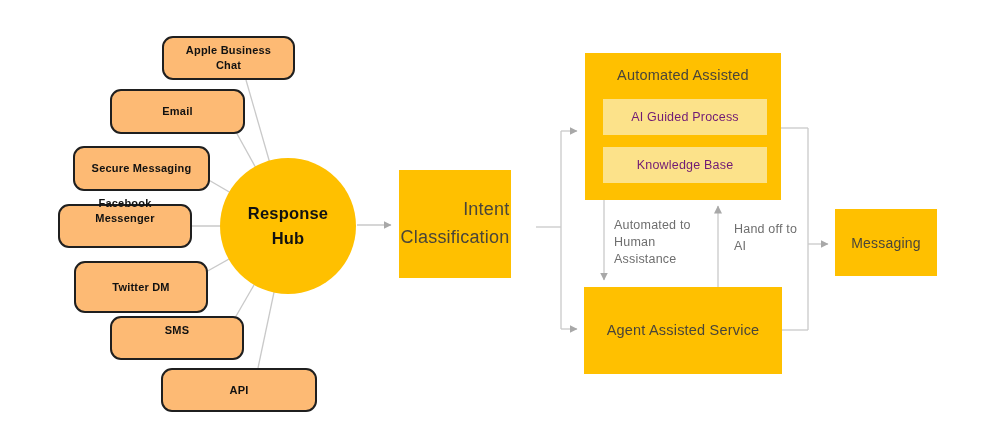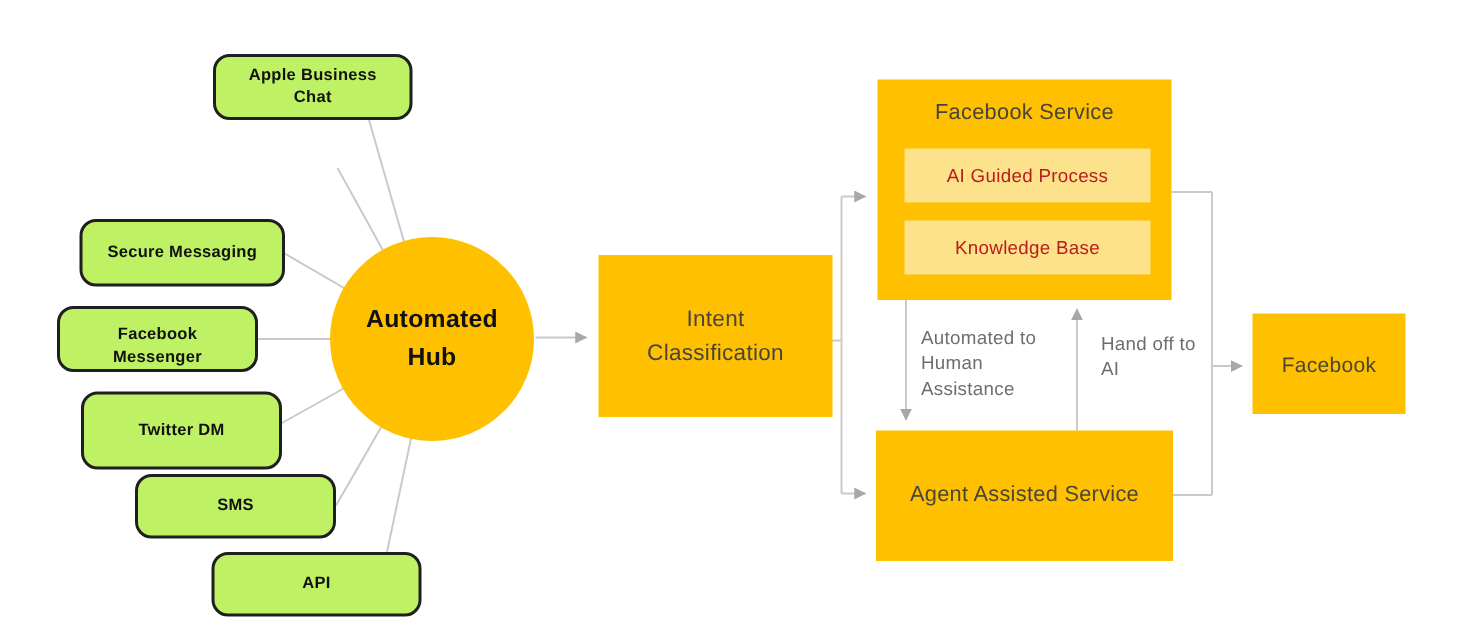--- a/index.html
+++ b/index.html
@@ -6,59 +6,60 @@
   .canvas{
     position:relative;width:985px;height:425px;background:#ffffff;overflow:hidden;
     font-family:"Liberation Sans", sans-serif;
   }
   svg.connectors{position:absolute;left:0;top:0;z-index:0;}
   .node{
     position:absolute;display:flex;align-items:center;justify-content:center;
     text-align:center;box-sizing:border-box;z-index:1;letter-spacing:0.2px;
   }
   .channel{
-    background:#bef264;border:2px solid #1f1f1f;border-radius:11px;
+    background:#fdba74;border:2px solid #1f1f1f;border-radius:11px;
     font-size:11px;font-weight:bold;color:#111111;line-height:1.35;
-    padding:0 14px;
+    padding:20px 14px;
+    margin-left:20px;
   }
   .hub{
     width:136px;height:136px;left:220px;top:158px;border-radius:50%;
     background:#FFC000;color:#111111;font-size:16.5px;font-weight:bold;line-height:1.5;
     padding:0 12px;
   }
   .ybox{background:#FFC000;color:#4A4539;}
-  .intent{left:399px;top:170px;width:156px;height:108px;font-size:15px;line-height:1.55;padding:0 12px;}
+  .intent{left:399px;top:170px;width:112px;height:108px;font-size:18px;line-height:1.55;padding:0 12px;text-align:right;}
   .automated{
     left:585px;top:53px;width:196px;height:147px;
     display:flex;flex-direction:column;align-items:center;justify-content:flex-start;
   }
   .automated-title{margin-top:14px;font-size:14.5px;color:#4A4539;}
   .subbox{
     position:absolute;left:18px;width:164px;height:36px;background:#FCE28A;
     display:flex;align-items:center;justify-content:center;
-    font-size:12.5px;color:#b91c1c;letter-spacing:0.2px;
+    font-size:12.5px;color:#701a75;letter-spacing:0.2px;
   }
   .sub-ai{top:46px;}
   .sub-kb{top:94px;}
   .agent{left:584px;top:287px;width:198px;height:87px;font-size:14.5px;line-height:1.55;padding:0 22px;}
   .response{left:835px;top:209px;width:102px;height:67px;font-size:14px;}
   .edge-label{
     position:absolute;z-index:1;color:#6E6E6E;font-size:12.5px;line-height:1.34;
     text-align:left;letter-spacing:0.2px;
   }
   .lbl-escalate{left:614px;top:217px;width:86px;}
   .lbl-handoff{left:734px;top:221px;width:72px;}
   
   .ch-0{left:142px;top:36px;width:133px;height:44px;}
   .ch-1{left:90px;top:89px;width:135px;height:45px;}
   .ch-2{left:53px;top:146px;width:137px;height:45px;}
   .ch-3{left:38px;top:204px;width:134px;height:44px;align-items:flex-end;}
   .ch-4{left:54px;top:261px;width:134px;height:52px;}
-  .ch-5{left:90px;top:316px;width:134px;height:43px;}
-  .ch-6{left:141px;top:368px;width:140px;height:43px;}
+  .ch-5{left:90px;top:316px;width:134px;height:43px;align-items:flex-end;}
+  .ch-6{left:141px;top:368px;width:156px;height:43px;}
 </style>
 </head>
 <body>
 
 <div class="canvas">
 
   <svg class="connectors" width="985" height="425" viewBox="0 0 985 425">
     <defs>
       <marker id="arrow" markerWidth="9" markerHeight="8" refX="7.5" refY="4" orient="auto" markerUnits="userSpaceOnUse">
         <path d="M0,0 L8,4 L0,8 z" fill="#A8A8A8"></path>
@@ -88,58 +89,61 @@
       <polyline points="781,128 808,128"></polyline>
       <polyline points="782,330 808,330"></polyline>
       <line x1="808" y1="128" x2="808" y2="330"></line>
       <line x1="808" y1="244" x2="828" y2="244" marker-end="url(#arrow)"></line>
     </g>
   </svg>
 
   <div class="node channel ch-0">
     <span>Apple Business Chat</span>
   </div>
+  <div class="node channel ch-1">
+    <span>Email</span>
+  </div>
   <div class="node channel ch-2">
     <span>Secure Messaging</span>
   </div>
   <div class="node channel ch-3">
     <span>Facebook Messenger</span>
   </div>
   <div class="node channel ch-4">
     <span>Twitter DM</span>
   </div>
   <div class="node channel ch-5">
     <span>SMS</span>
   </div>
   <div class="node channel ch-6">
     <span>API</span>
   </div>
 
   <div class="node hub">
-    <span>Automated Hub</span>
+    <span>Response Hub</span>
   </div>
 
   <div class="node ybox intent">
     <span>Intent Classification</span>
   </div>
 
   <div class="node ybox automated">
-    <div class="automated-title">Facebook Service</div>
+    <div class="automated-title">Automated Assisted</div>
     <div class="subbox sub-ai">
       <span>AI Guided Process</span>
     </div>
     <div class="subbox sub-kb">
       <span>Knowledge Base</span>
     </div>
   </div>
 
   <div class="node ybox agent">
     <span>Agent Assisted Service</span>
   </div>
 
   <div class="node ybox response">
-    <span>Facebook</span>
+    <span>Messaging</span>
   </div>
 
   <div class="edge-label lbl-escalate">Automated to Human Assistance</div>
   <div class="edge-label lbl-handoff">Hand off to AI</div>
 
 </div>
 
 </body></html>

